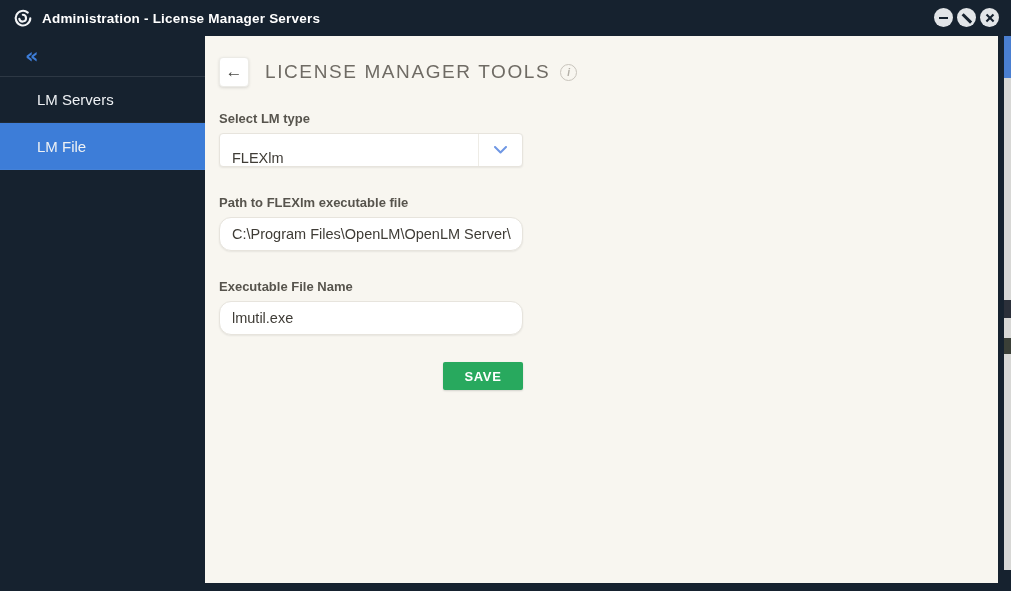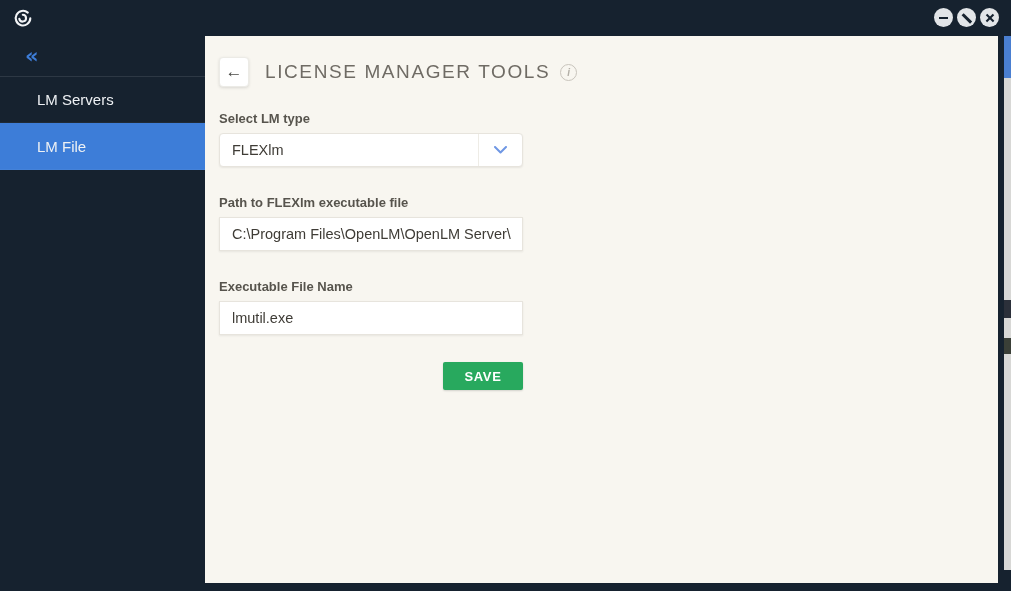--- a/index.html
+++ b/index.html
@@ -76,30 +76,30 @@
     font-style: italic; font-weight: bold; display: flex; align-items: center;
     justify-content: center; cursor: pointer;
   }
   
   .form { margin-top: 24px; width: 304px; display: flex; flex-direction: column; }
   .field-label { color: #57544d; font-size: 13px; margin-bottom: 7px; font-weight: bold; }
   .field-group { margin-bottom: 28px; }
   .select-box {
     width: 304px; height: 34px; background: #ffffff; border: 1px solid #e7e4dd;
     border-radius: 4px; box-shadow: 0 1px 2px rgba(0,0,0,0.07);
-    display: flex; align-items: center; cursor: pointer;
+    display: flex; align-items: flex-end; cursor: pointer;
   }
   .select-value { flex: 1; padding-left: 12px; color: #3f3c36; font-size: 14.5px; }
   .select-arrow-zone {
     width: 44px; height: 100%; border-left: 1px solid #eeece6;
     display: flex; align-items: center; justify-content: center;
   }
   .text-input {
     width: 304px; height: 34px; background: #ffffff; border: 1px solid #e7e4dd;
-    border-radius: 0; box-shadow: 0 1px 2px rgba(0,0,0,0.07);
+    border-radius: 12px; box-shadow: 0 1px 2px rgba(0,0,0,0.07);
     padding: 0 10px 0 12px; color: #3f3c36; font-size: 14.5px;
     font-family: "Liberation Sans", "DejaVu Sans", sans-serif; outline: none;
   }
   .save-btn {
     align-self: flex-end; margin-top: -1px; width: 80px; height: 28px;
     background: #28a95e; border: none; border-radius: 2px; color: #ffffff;
     font-size: 13px; font-weight: bold; letter-spacing: 0.6px; cursor: pointer;
     box-shadow: 0 1px 2px rgba(0,0,0,0.15);
     font-family: "Liberation Sans", "DejaVu Sans", sans-serif;
   }
@@ -117,20 +117,21 @@
 </head>
 <body>
 
 <div class="window">
 
   <div class="titlebar">
     <svg class="app-logo" viewBox="0 0 20 20">
       <path d="M14.8 4.6 A7.3 7.3 0 1 0 17.3 10.4" fill="none" stroke="#f2f4f6" stroke-width="2.1" stroke-linecap="round"></path>
       <path d="M9.8 6.8 A3.4 3.4 0 1 1 6.3 10.8" fill="none" stroke="#f2f4f6" stroke-width="2.1" stroke-linecap="round"></path>
     </svg>
+    <span class="titlebar-title">Administration - License Manager Servers</span>
     <div class="titlebar-controls">
       <button class="tb-btn">
           <span class="bar h"></span>
         </button>
       <button class="tb-btn">
           <span class="bar diag"></span>
         </button>
       <button class="tb-btn">
           <span class="bar x1"></span>
           <span class="bar x2"></span>

